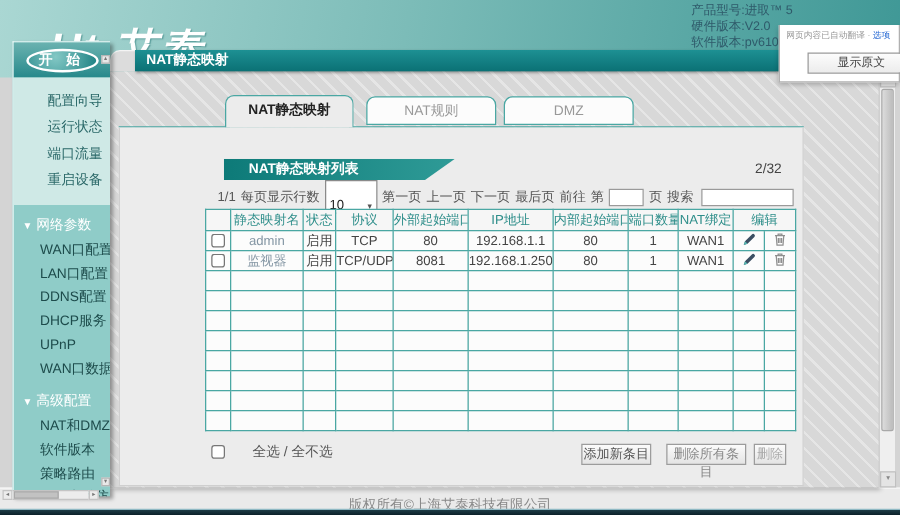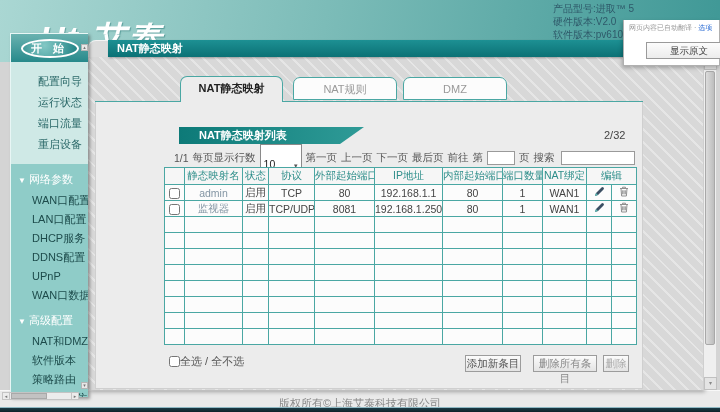--- a/index.html
+++ b/index.html
@@ -77,21 +77,21 @@
 
   .tblwrap { left:68px; top:65px; }
   table { border-collapse:collapse; table-layout:fixed; width:472px; }
   th, td { border:1px solid #4aa7a3; overflow:hidden; white-space:nowrap; }
   th { font-size:10.5px; color:#2e8e8a; font-weight:normal; height:17px; background:#f6f6f6; }
   td { font-size:10.5px; color:#444; text-align:center; height:16px; background:#fcfcfc; }
   td.name { color:#8496a4; cursor:pointer; }
   input[type=checkbox] { width:11px; height:11px; vertical-align:middle; }
   .icon-btn { display:inline-block; cursor:pointer; line-height:0; }
 
-  .select-all { left:73px; top:252px; display:flex; align-items:center; gap:0; font-size:11px; color:#555; }
+  .select-all { left:73px; top:252px; display:flex; align-items:center; gap:22px; font-size:11px; color:#555; }
   .btn { position:absolute; top:253px; height:17px; border:1px solid #9c9c9c; font-size:10.5px;
     background:linear-gradient(#fbfbfb,#e4e4e4); text-align:center; line-height:15px; cursor:pointer; }
   .btn-add { left:369px; width:56px; color:#555; }
   .btn-delall { left:437px; width:64px; color:#888; }
   .btn-del { left:507px; width:26px; color:#aaa; }
 
   
   .vscroll { left:703px; top:57px; width:13px; height:333px; background:#efefef; border-left:1px solid #cfcfcf; z-index:3; }
   .vs-btn { position:absolute; left:0; width:13px; height:13px; background:#e4e4e4; border:1px solid #c0c0c0;
     font-size:6px; color:#888; text-align:center; line-height:11px; cursor:pointer; }
@@ -138,22 +138,22 @@
     <div class="menu-top">
       <div class="mi">配置向导</div>
       <div class="mi">运行状态</div>
       <div class="mi">端口流量</div>
       <div class="mi">重启设备</div>
     </div>
     <div class="sections">
       <div class="sec-label"><span class="tri"></span><span>网络参数</span></div>
       <div class="mi2">WAN口配置</div>
       <div class="mi2">LAN口配置</div>
+      <div class="mi2">DDNS配置</div>
       <div class="mi2">DHCP服务</div>
-      <div class="mi2">DDNS配置</div>
       <div class="mi2">UPnP</div>
       <div class="mi2">WAN口数据</div>
       <div class="sec-label"><span class="tri"></span><span>高级配置</span></div>
       <div class="mi2">NAT和DMZ</div>
       <div class="mi2">软件版本</div>
       <div class="mi2">策略路由</div>
       <div class="mi2">网络尖兵防</div>
 
     </div>
     <div class="sb-box sb-up"></div>

